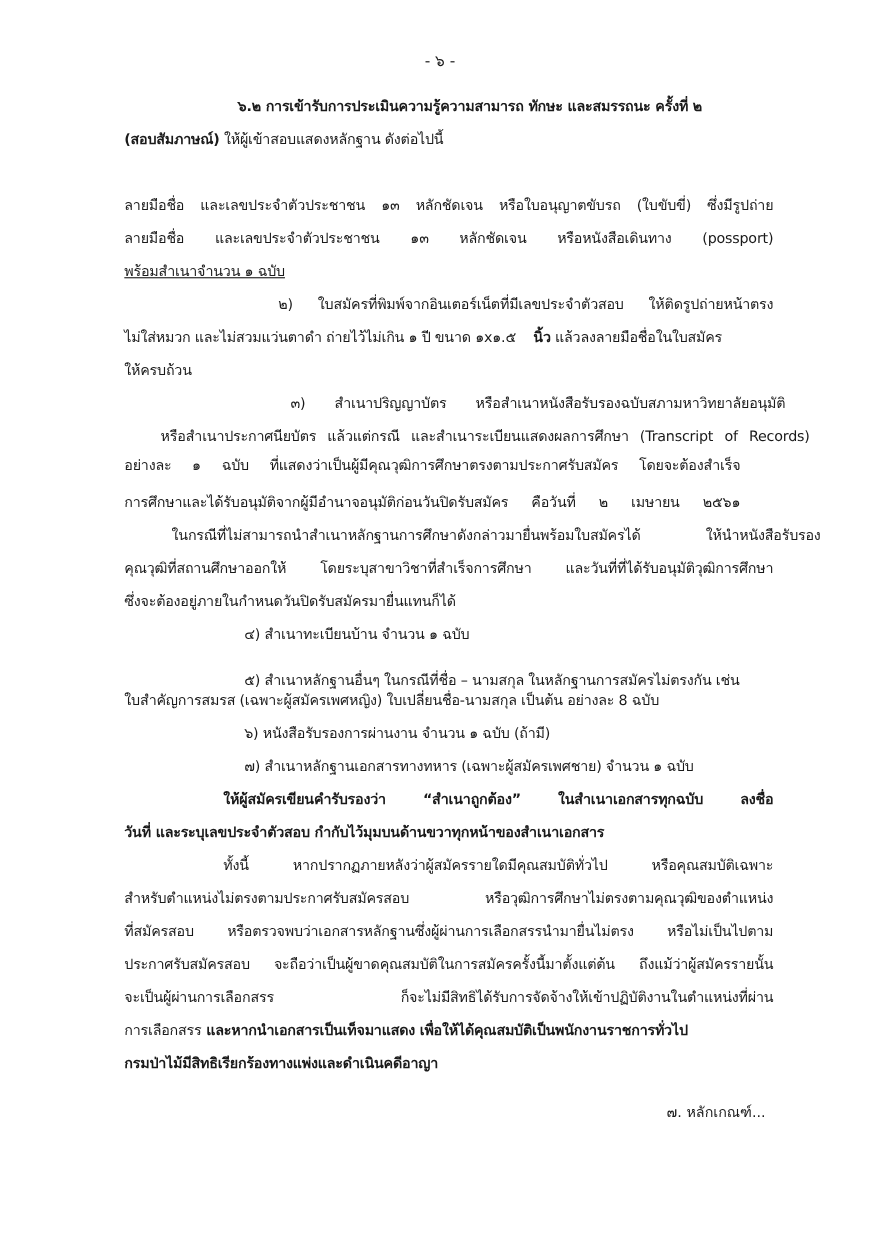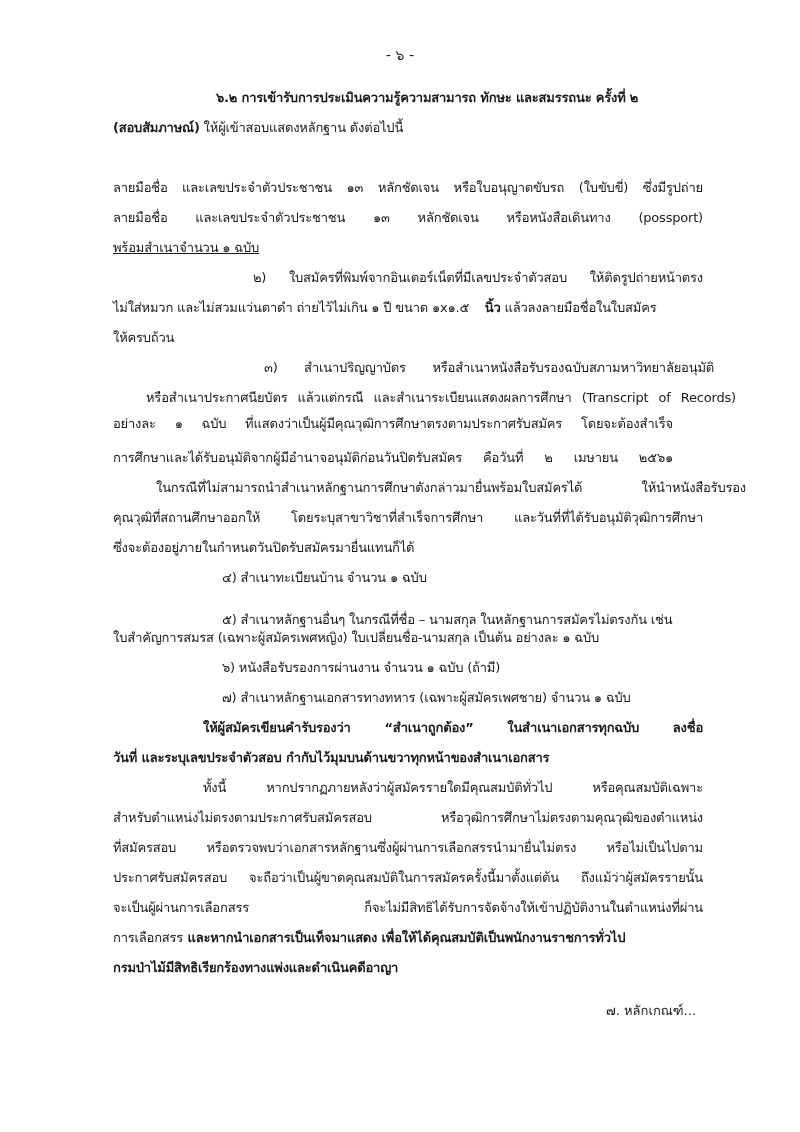--- a/index.html
+++ b/index.html
@@ -33,21 +33,21 @@
   <div class="line justify" style="left:264px;width:450px;top:358px;">๓) สำเนาปริญญาบัตร หรือสำเนาหนังสือรับรองฉบับสภามหาวิทยาลัยอนุมัติ</div>
   <div class="line justify" style="top:388px;margin-left:33px;">หรือสำเนาประกาศนียบัตร แล้วแต่กรณี และสำเนาระเบียนแสดงผลการศึกษา (Transcript of Records)</div>
   <div class="line justify" style="top:414px;width:560px;">อย่างละ ๑ ฉบับ ที่แสดงว่าเป็นผู้มีคุณวุฒิการศึกษาตรงตามประกาศรับสมัคร โดยจะต้องสำเร็จ</div>
   <div class="line justify" style="top:448px;width:560px;">การศึกษาและได้รับอนุมัติจากผู้มีอำนาจอนุมัติก่อนวันปิดรับสมัคร คือวันที่ ๒ เมษายน ๒๕๖๑</div>
   <div class="line justify" style="top:478px;margin-left:43px;">ในกรณีที่ไม่สามารถนำสำเนาหลักฐานการศึกษาดังกล่าวมายื่นพร้อมใบสมัครได้ ให้นำหนังสือรับรอง</div>
   <div class="line justify" style="top:508px;">คุณวุฒิที่สถานศึกษาออกให้ โดยระบุสาขาวิชาที่สำเร็จการศึกษา และวันที่ที่ได้รับอนุมัติวุฒิการศึกษา</div>
   <div class="line" style="top:538px;">ซึ่งจะต้องอยู่ภายในกำหนดวันปิดรับสมัครมายื่นแทนก็ได้</div>
 
   <div class="line" style="left:222px;top:568px;">๔) สำเนาทะเบียนบ้าน จำนวน ๑ ฉบับ</div>
   <div class="line justify" style="left:222px;width:450px;top:598px;margin-top:12px;">๕) สำเนาหลักฐานอื่นๆ ในกรณีที่ชื่อ – นามสกุล ในหลักฐานการสมัครไม่ตรงกัน เช่น</div>
-  <div class="line" style="top:628px;">ใบสำคัญการสมรส (เฉพาะผู้สมัครเพศหญิง) ใบเปลี่ยนชื่อ-นามสกุล เป็นต้น อย่างละ ๑ ฉบับ</div>
+  <div class="line" style="top:628px;">ใบสำคัญการสมรส (เฉพาะผู้สมัครเพศหญิง) ใบเปลี่ยนชื่อ-นามสกุล เป็นต้น อย่างละ 8 ฉบับ</div>
   <div class="line" style="left:222px;top:658px;">๖) หนังสือรับรองการผ่านงาน จำนวน ๑ ฉบับ (ถ้ามี)</div>
   <div class="line" style="left:222px;top:688px;">๗) สำเนาหลักฐานเอกสารทางทหาร (เฉพาะผู้สมัครเพศชาย) จำนวน ๑ ฉบับ</div>
 
   <div class="line b" style="top:748px;">วันที่ และระบุเลขประจำตัวสอบ กำกับไว้มุมบนด้านขวาทุกหน้าของสำเนาเอกสาร</div>
   <div class="line b justify" style="left:203px;width:500px;top:718px;">ให้ผู้สมัครเขียนคำรับรองว่า “สำเนาถูกต้อง” ในสำเนาเอกสารทุกฉบับ ลงชื่อ</div>
 
   <div class="line justify" style="left:203px;width:500px;top:778px;">ทั้งนี้ หากปรากฏภายหลังว่าผู้สมัครรายใดมีคุณสมบัติทั่วไป หรือคุณสมบัติเฉพาะ</div>
   <div class="line justify" style="top:808px;">สำหรับตำแหน่งไม่ตรงตามประกาศรับสมัครสอบ หรือวุฒิการศึกษาไม่ตรงตามคุณวุฒิของตำแหน่ง</div>
   <div class="line justify" style="top:838px;">ที่สมัครสอบ หรือตรวจพบว่าเอกสารหลักฐานซึ่งผู้ผ่านการเลือกสรรนำมายื่นไม่ตรง หรือไม่เป็นไปตาม</div>
   <div class="line justify" style="top:868px;">ประกาศรับสมัครสอบ จะถือว่าเป็นผู้ขาดคุณสมบัติในการสมัครครั้งนี้มาตั้งแต่ต้น ถึงแม้ว่าผู้สมัครรายนั้น</div>

